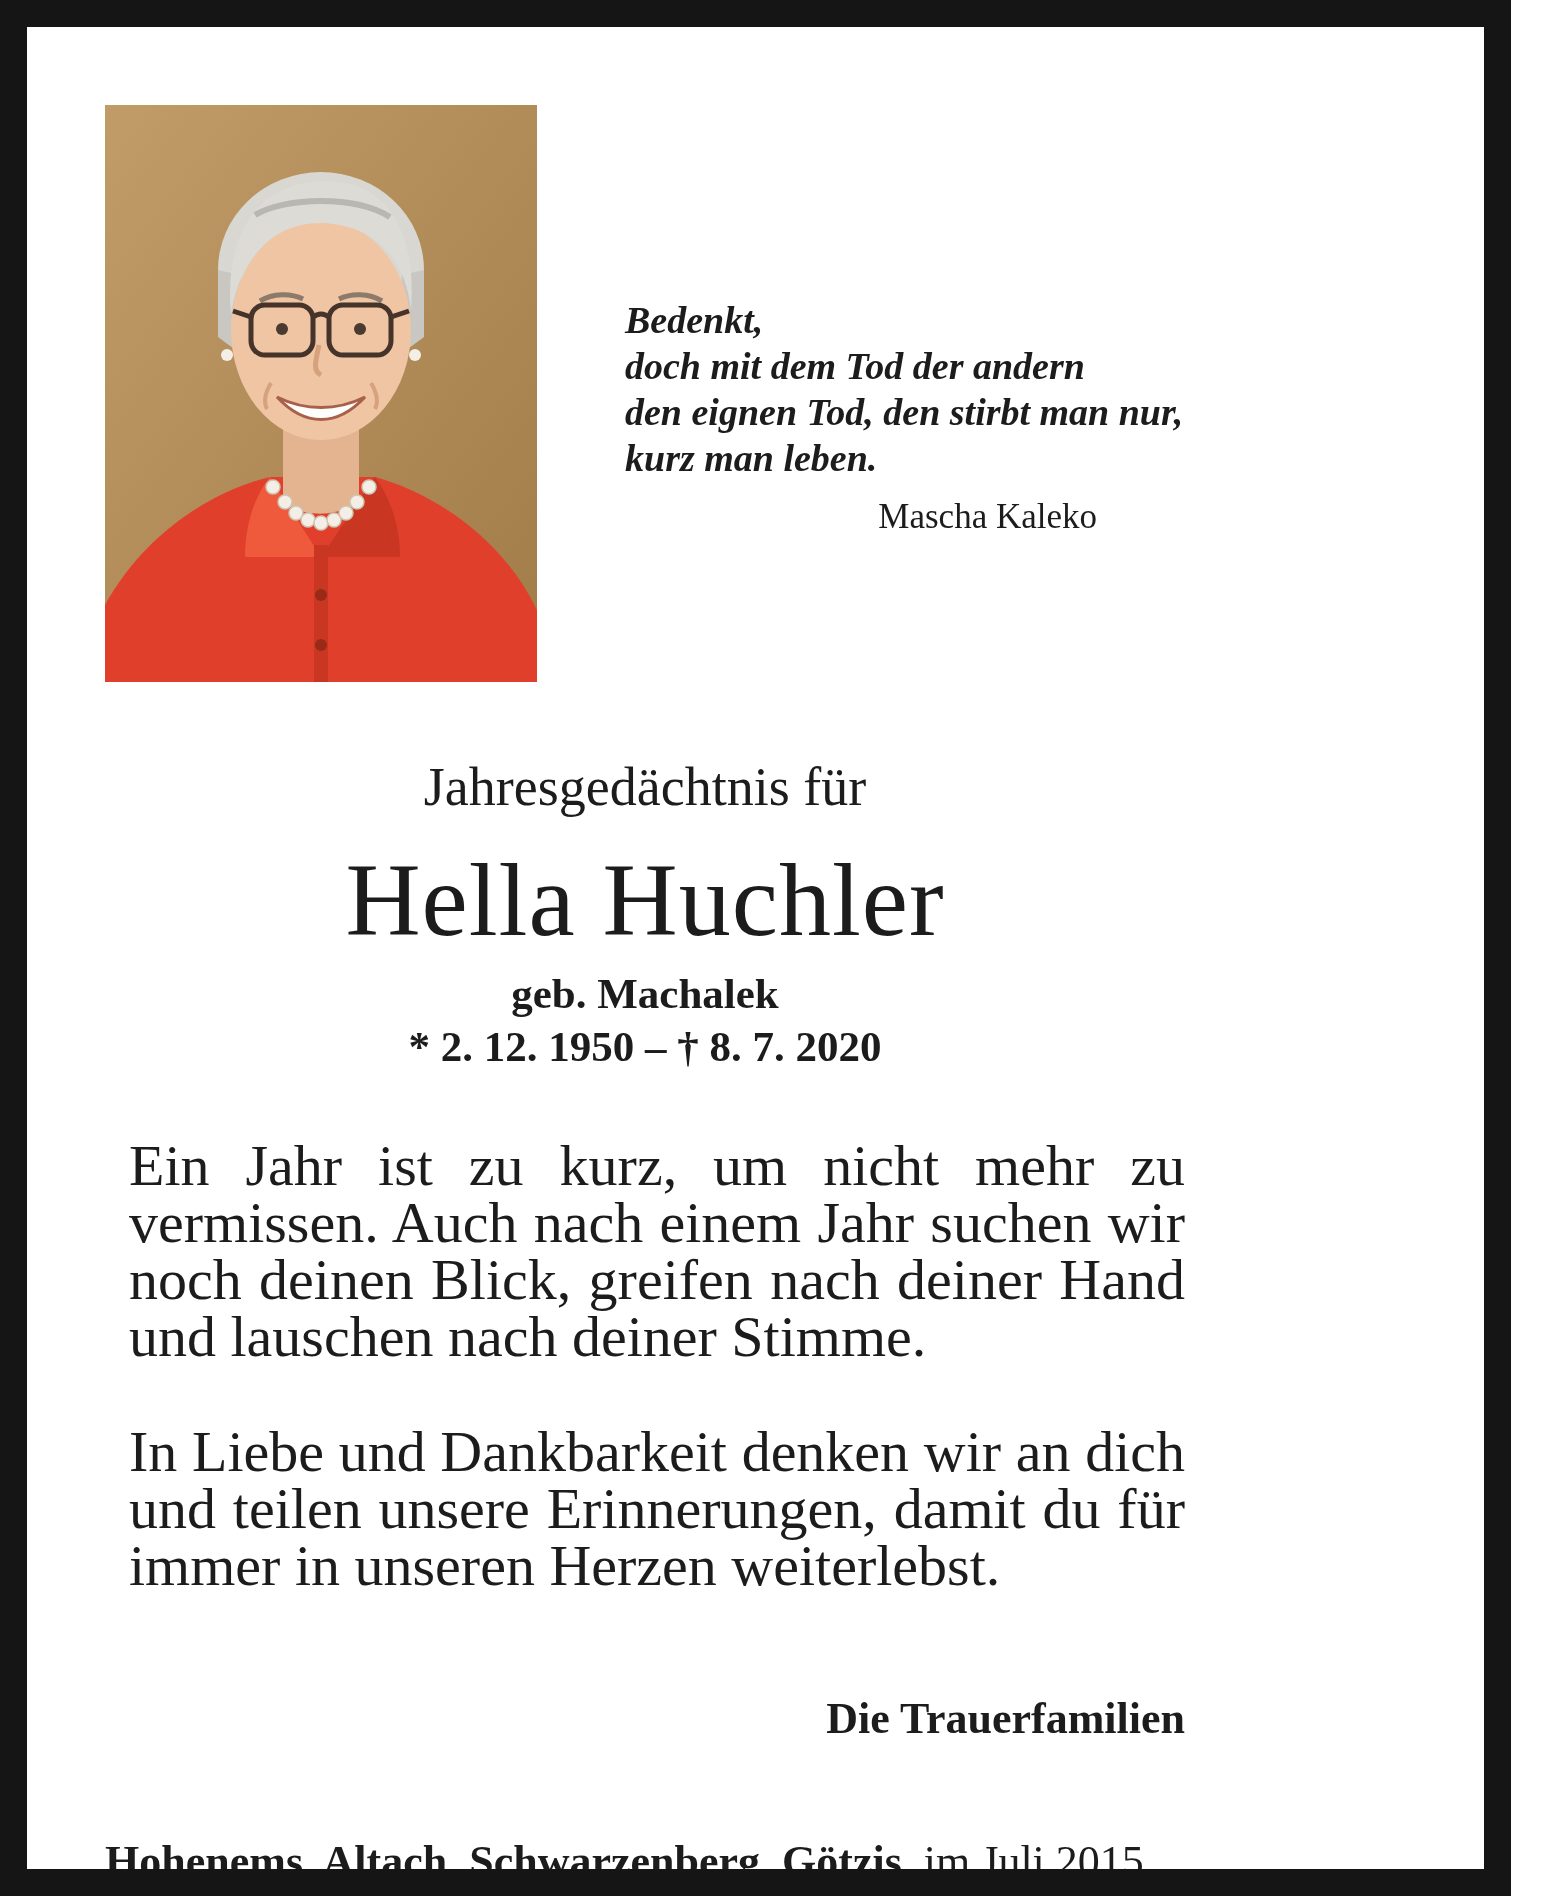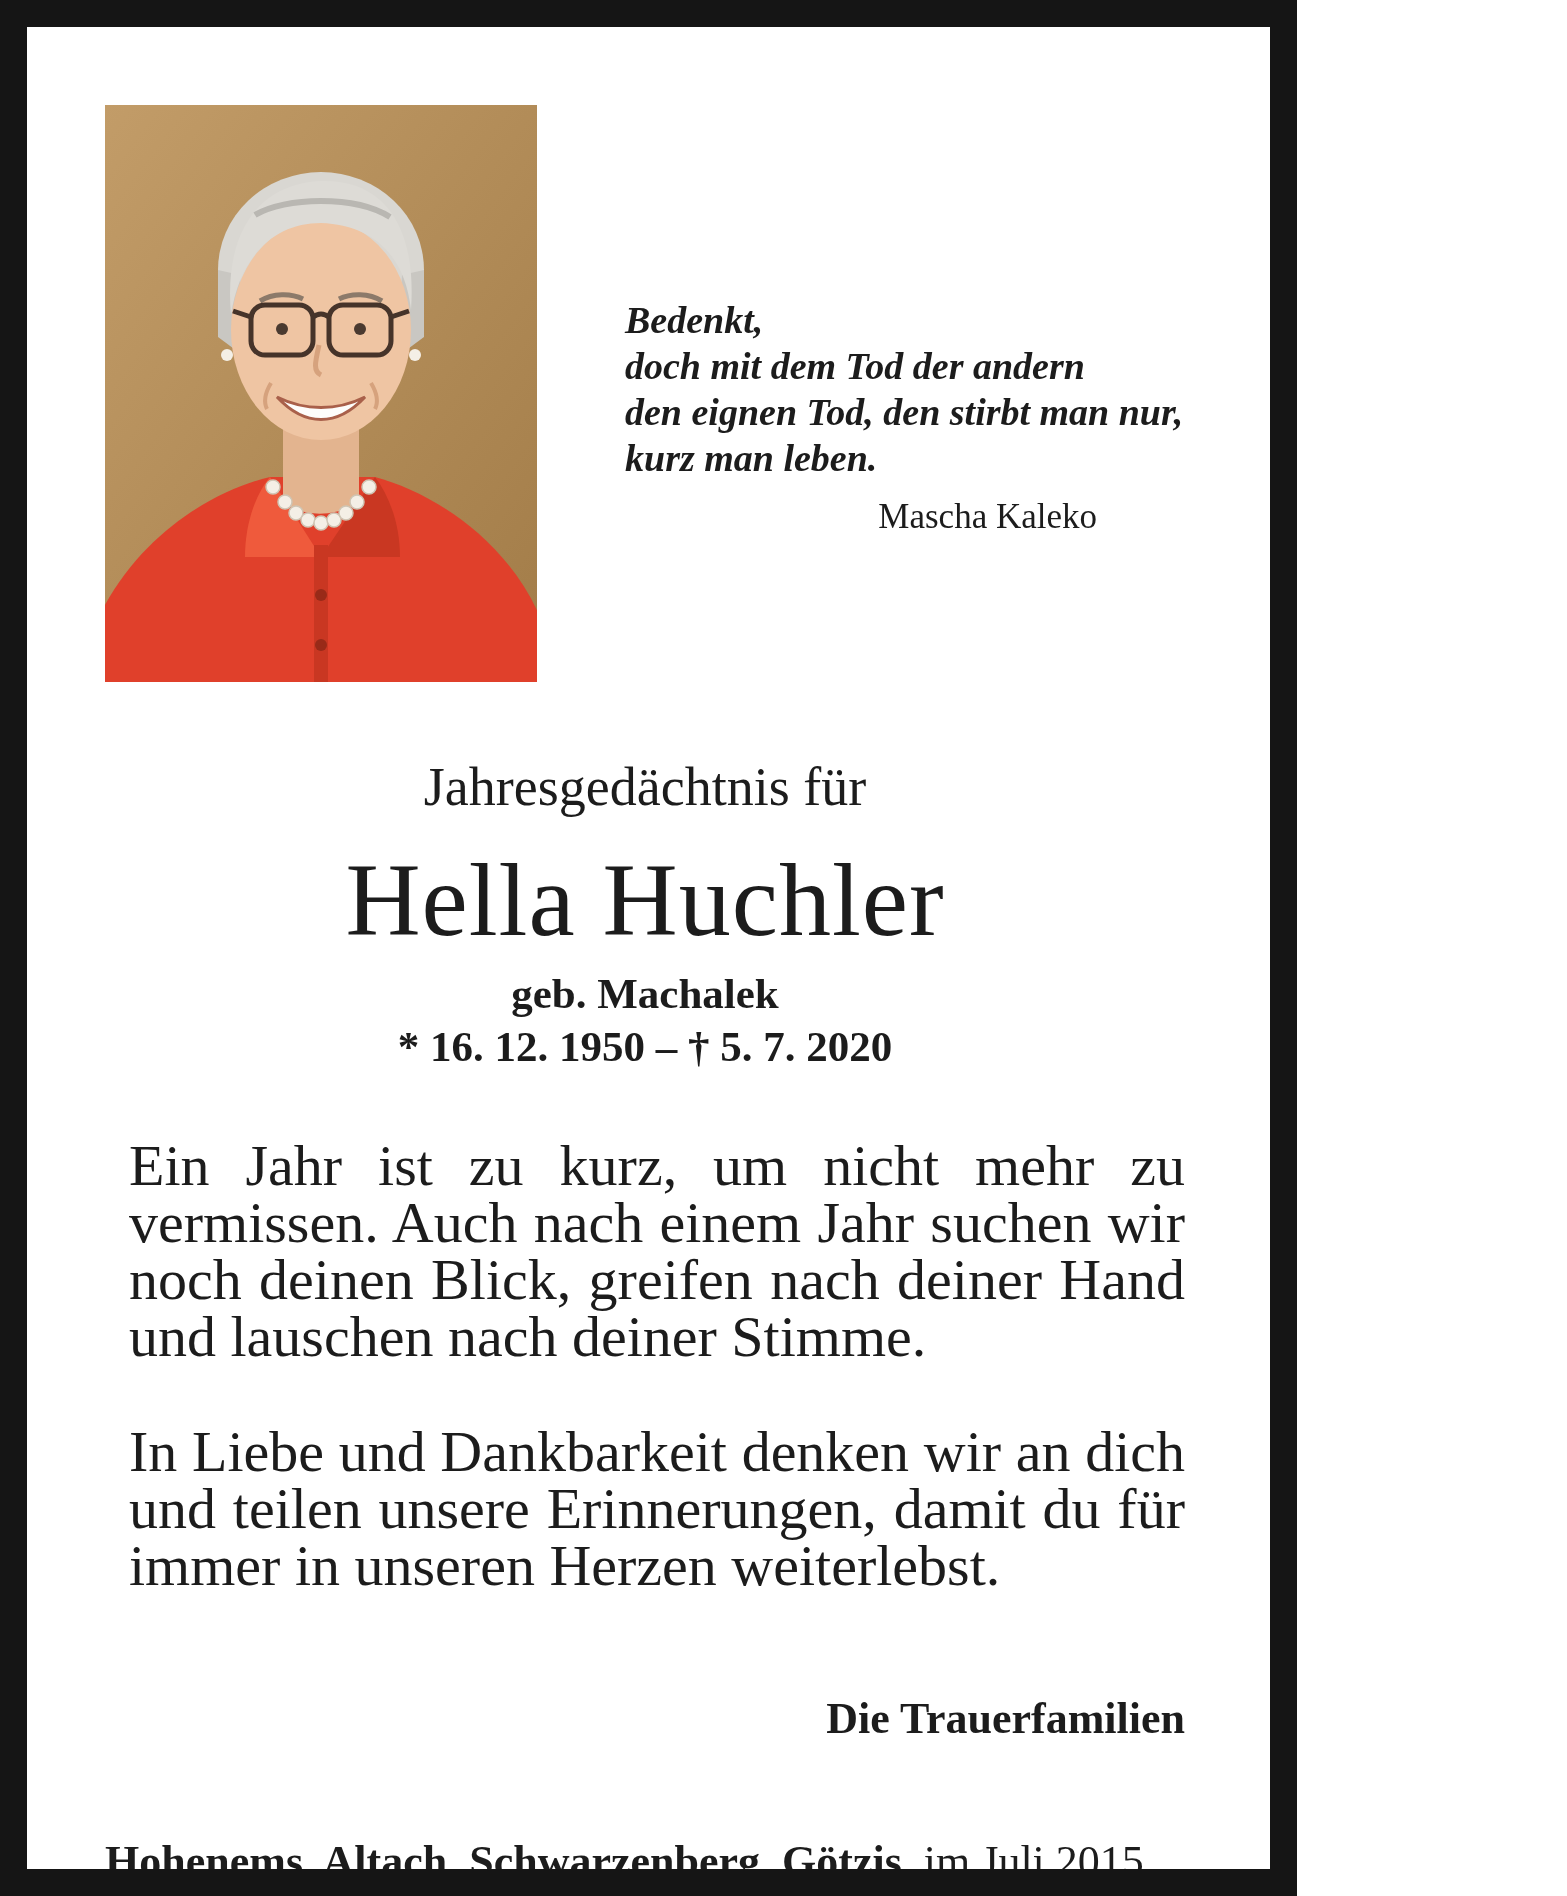--- a/index.html
+++ b/index.html
@@ -1,19 +1,19 @@
 <!DOCTYPE html>
 <html><head>
 <meta charset="utf-8">
 <style>
   html, body { margin: 0; padding: 0; background: #ffffff; }
   * { box-sizing: border-box; }
 
   .page {
-    width: 1297px;
+    width: 1511px;
     height: 1896px;
     background: #ffffff;
     border: 27px solid #151515;
     overflow: hidden;
     position: relative;
     font-family: "Liberation Serif", "DejaVu Serif", serif;
     color: #1c1c1c;
   }
 
   .content {
@@ -185,21 +185,21 @@
       </div>
 
     </div>
 
     <div class="intro">Jahresgedächtnis für</div>
 
     <div class="deceased-name">Hella Huchler</div>
 
     <div class="maiden-name">geb. Machalek</div>
 
-    <div class="life-dates">* 16. 12. 1950 – † 5. 7. 2020</div>
+    <div class="life-dates">* 2. 12. 1950 – † 8. 7. 2020</div>
 
     <div class="para first">Ein Jahr ist zu kurz, um nicht mehr zu vermissen. Auch nach einem Jahr suchen wir noch deinen Blick, greifen nach deiner Hand und lauschen nach deiner Stimme.</div>
 
     <div class="para">In Liebe und Dankbarkeit denken wir an dich und teilen unsere Erinnerungen, damit du für immer in unseren Herzen weiterlebst.</div>
 
     <div class="signature">Die Trauerfamilien</div>
 
     <div class="footer-line">
       <span class="footer-places">Hohenems, Altach, Schwarzenberg, Götzis,</span><span class="footer-date"> im Juli 2015</span>
     </div>

